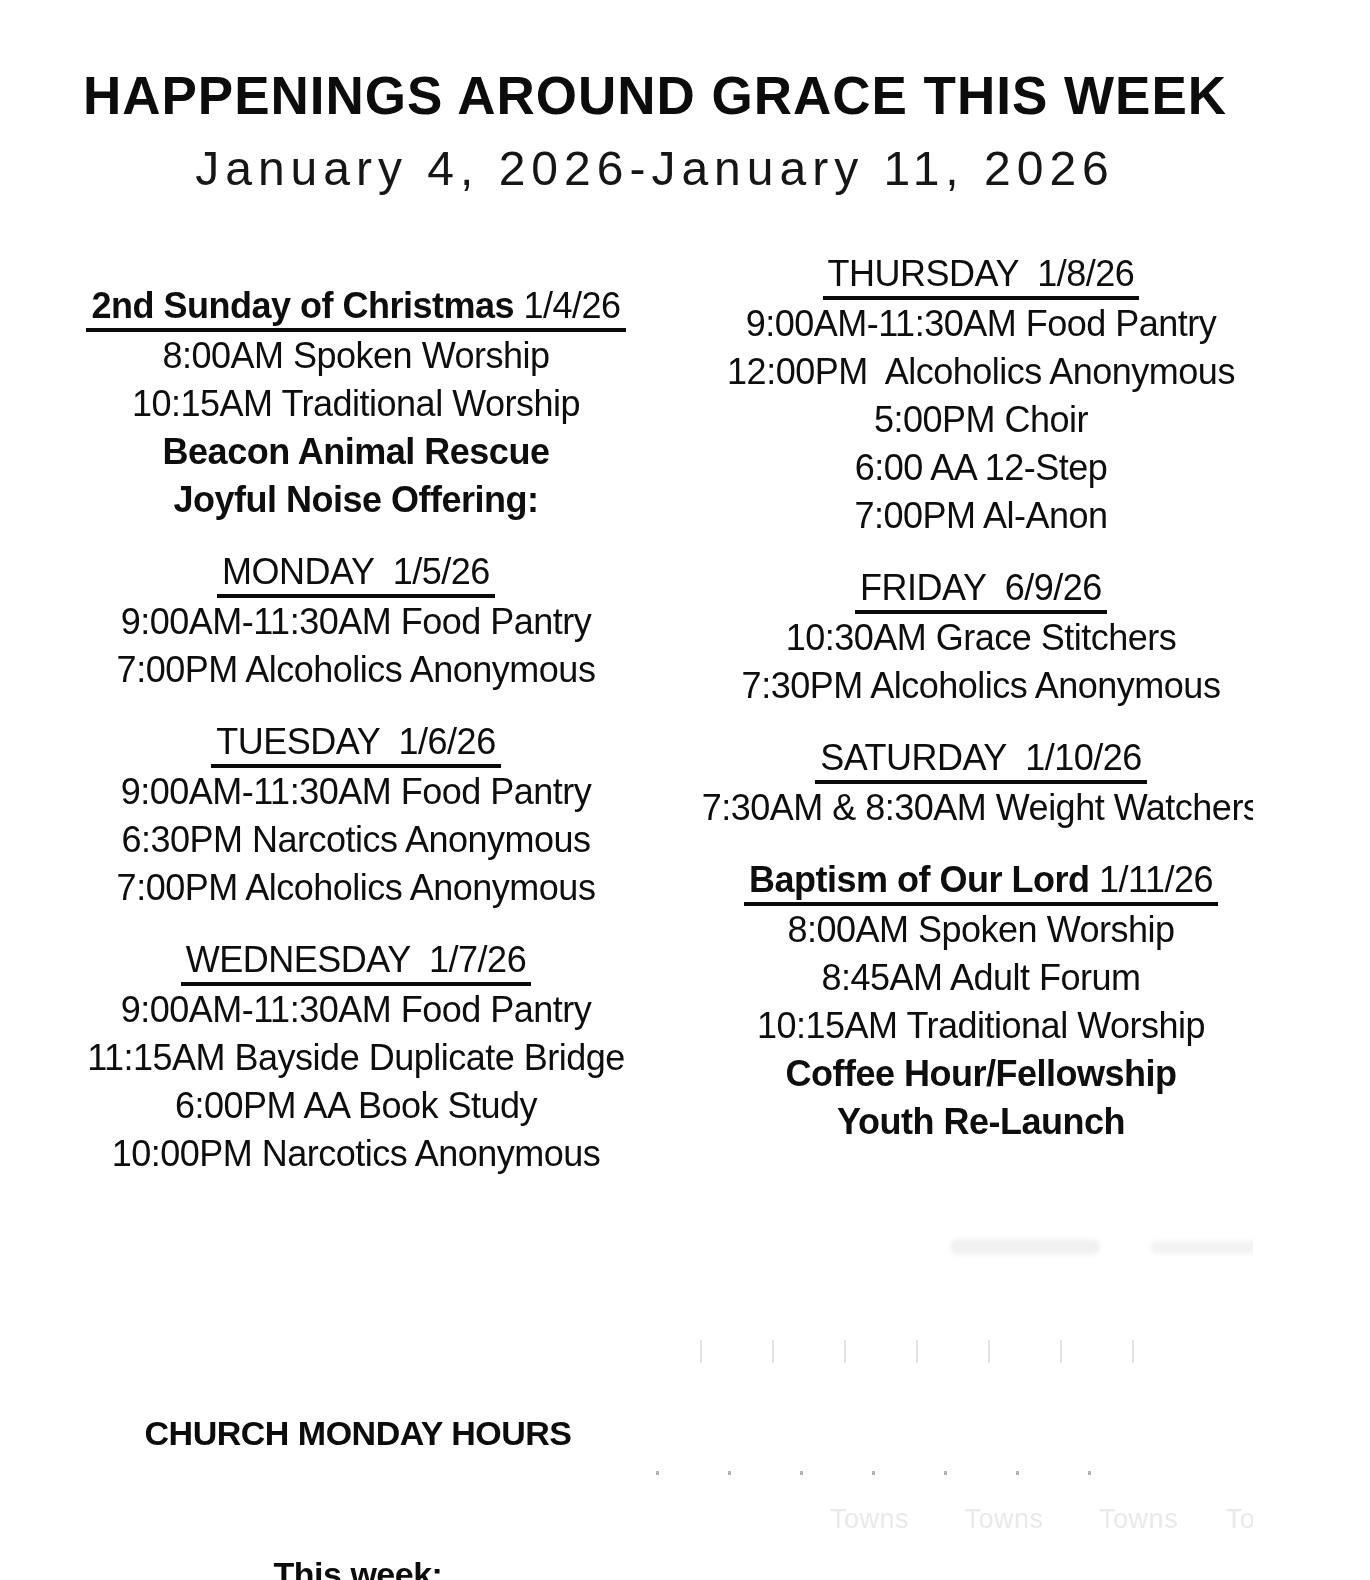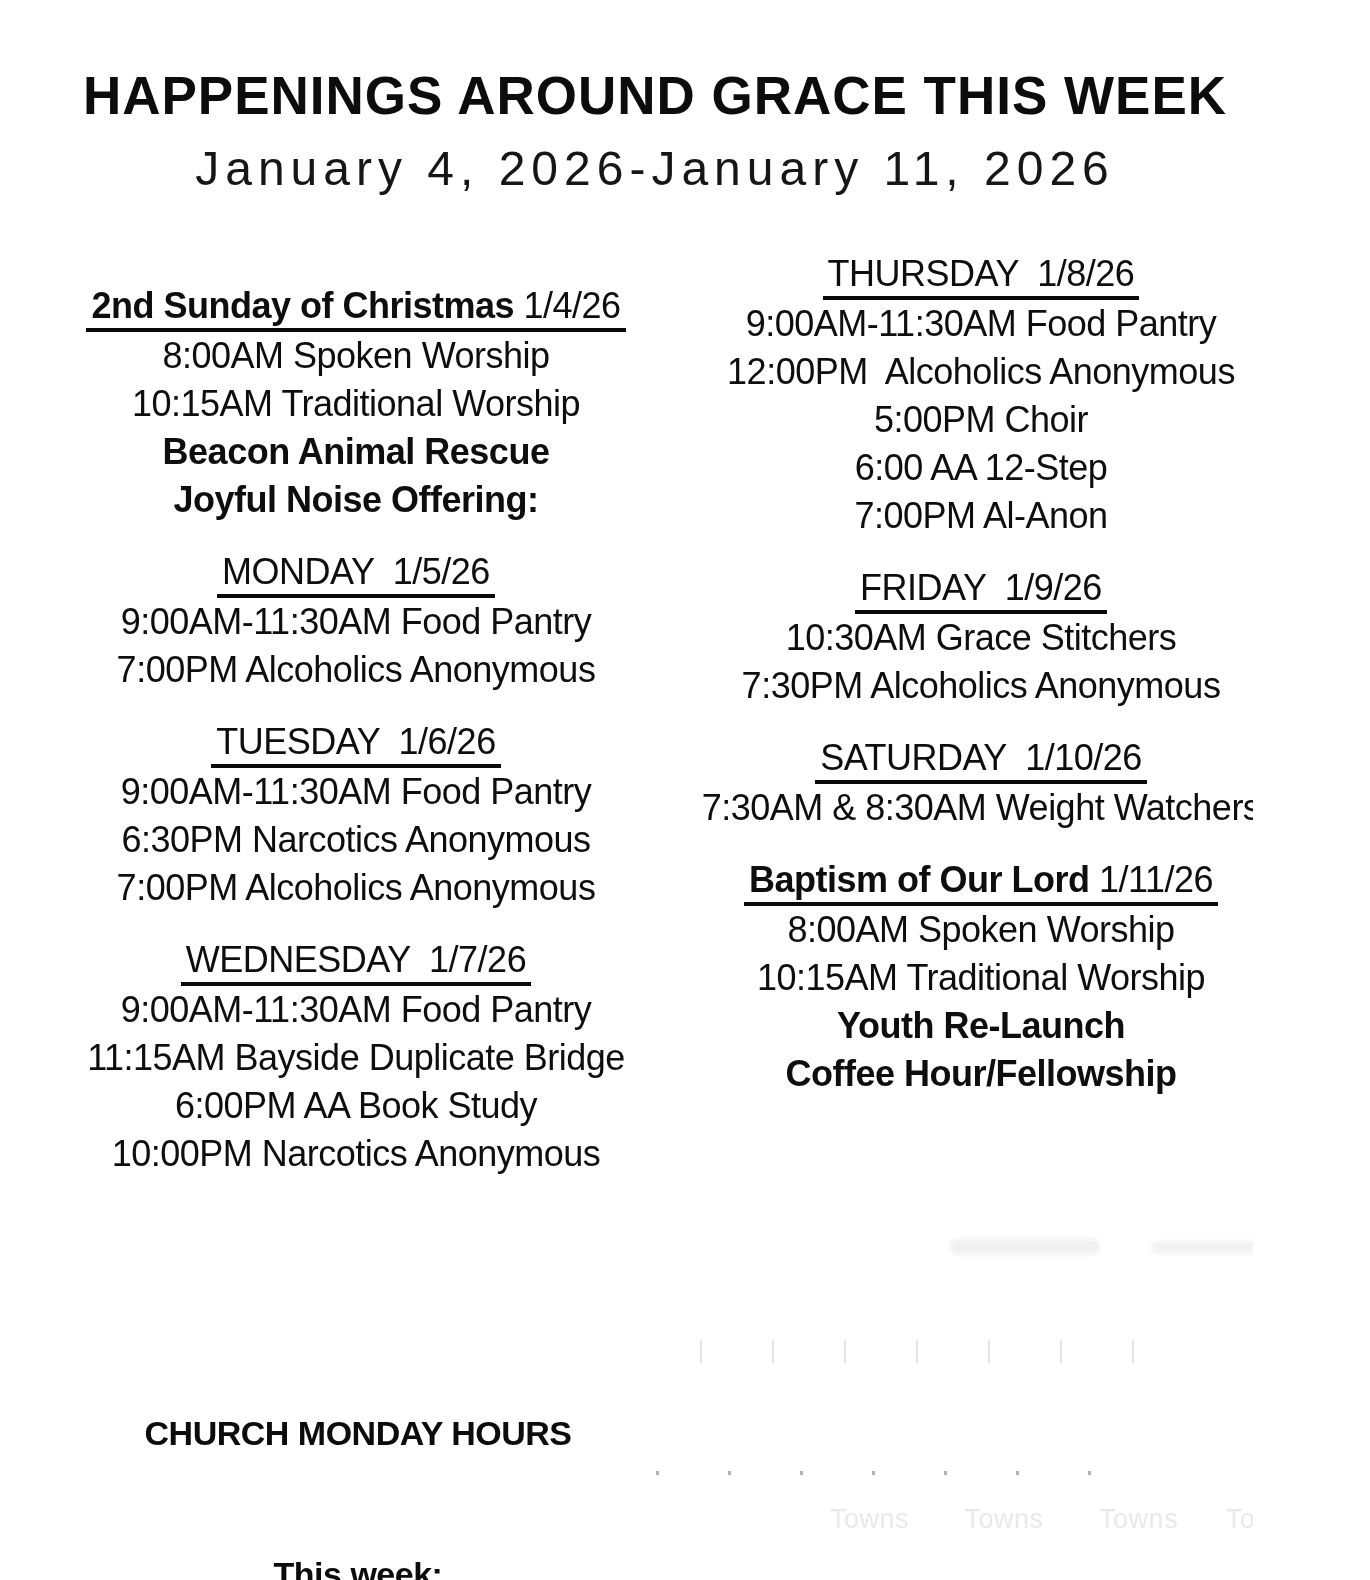--- a/index.html
+++ b/index.html
@@ -109,36 +109,37 @@
       <div class="section">
         <div class="heading"><span class="hl"><span class="b"></span><span>THURSDAY  1/8/26</span></span></div>
         <div class="line">9:00AM-11:30AM Food Pantry</div>
         <div class="line">12:00PM  Alcoholics Anonymous</div>
         <div class="line">5:00PM Choir</div>
         <div class="line">6:00 AA 12-Step</div>
         <div class="line">7:00PM Al-Anon</div>
       </div>
 
       <div class="section">
-        <div class="heading"><span class="hl"><span class="b"></span><span>FRIDAY  1/9/26</span></span></div>
+        <div class="heading"><span class="hl"><span class="b"></span><span>FRIDAY  6/9/26</span></span></div>
         <div class="line">10:30AM Grace Stitchers</div>
         <div class="line">7:30PM Alcoholics Anonymous</div>
       </div>
 
       <div class="section">
         <div class="heading"><span class="hl"><span class="b"></span><span>SATURDAY  1/10/26</span></span></div>
         <div class="line">7:30AM &amp; 8:30AM Weight Watchers</div>
       </div>
 
       <div class="section">
         <div class="heading"><span class="hl"><span class="b">Baptism of Our Lord</span><span> 1/11/26</span></span></div>
         <div class="line">8:00AM Spoken Worship</div>
+        <div class="line">8:45AM Adult Forum</div>
         <div class="line">10:15AM Traditional Worship</div>
+        <div class="line b">Coffee Hour/Fellowship</div>
         <div class="line b">Youth Re-Launch</div>
-        <div class="line b">Coffee Hour/Fellowship</div>
       </div>
 
     </div>
   </div>
 
   <div class="office">
     <div class="line">CHURCH MONDAY HOURS</div>
     <div class="line">This week:</div>
     
     

